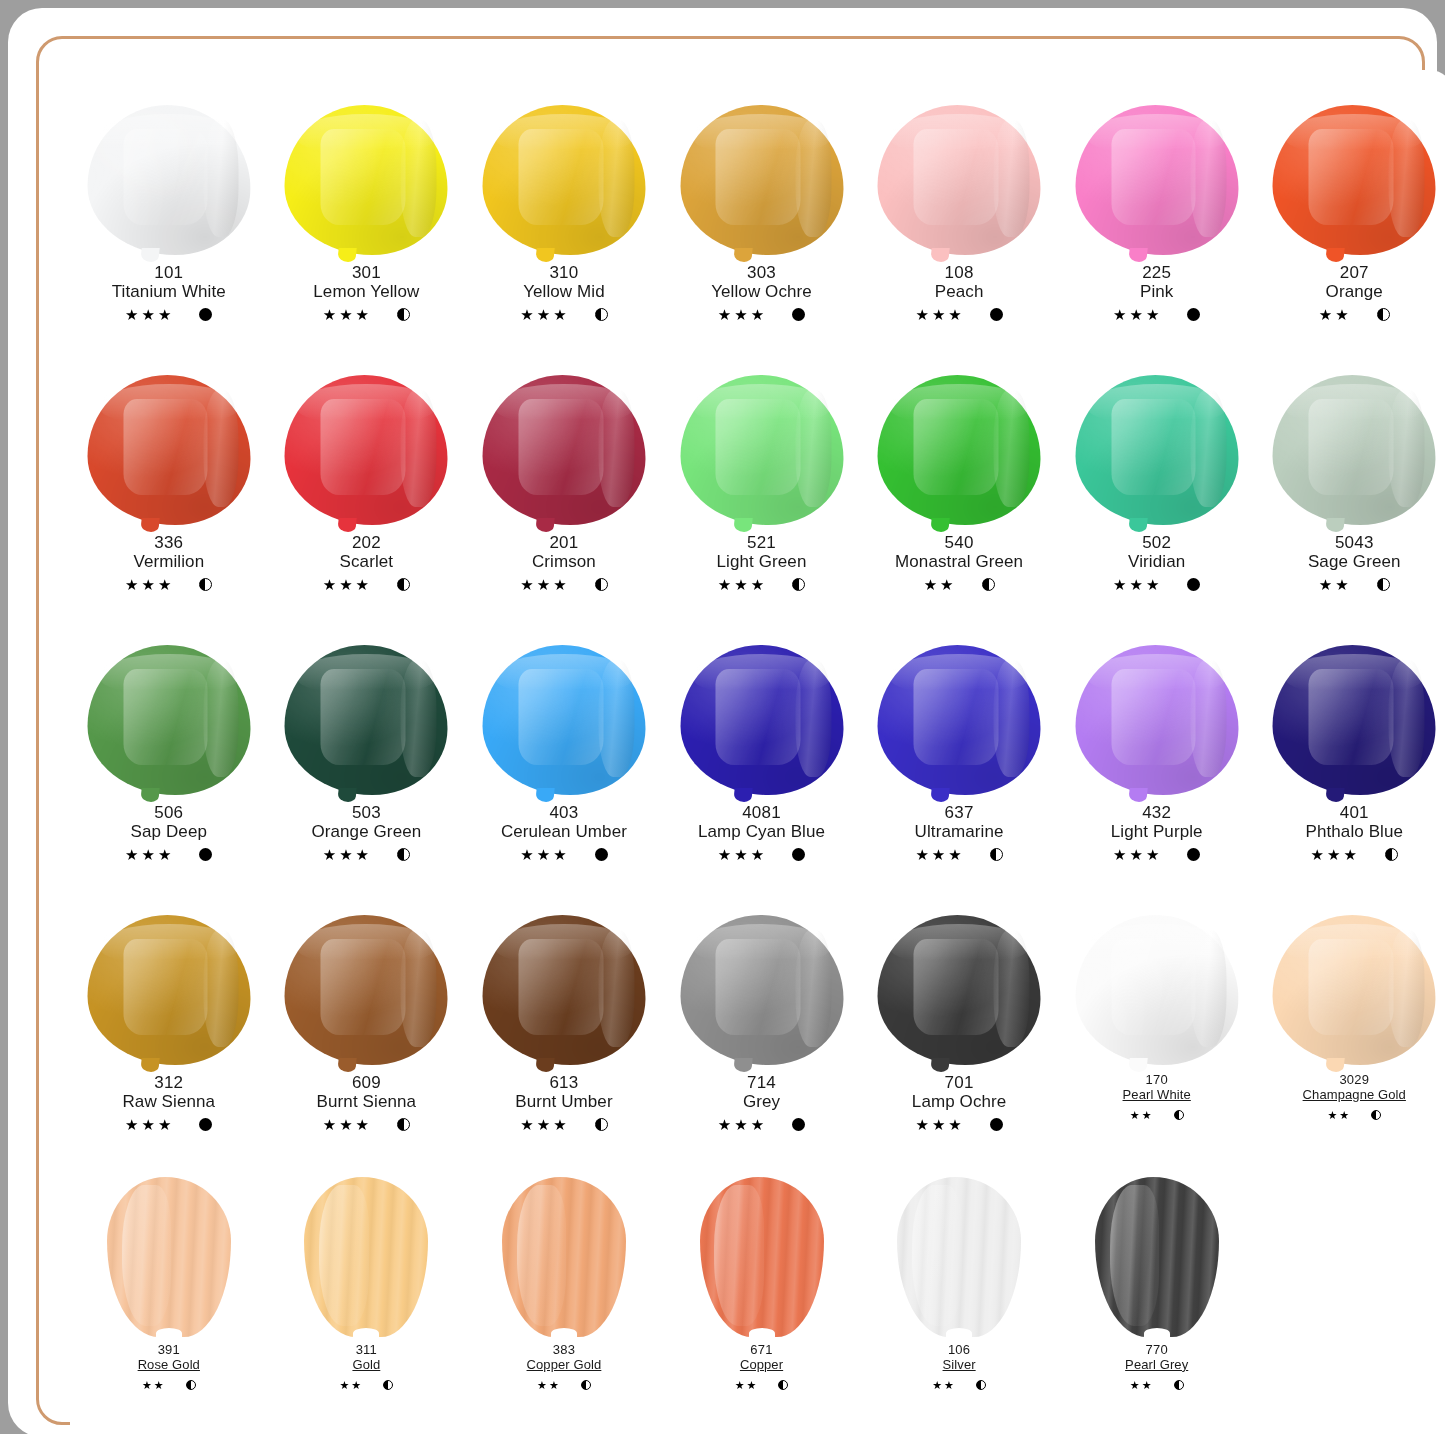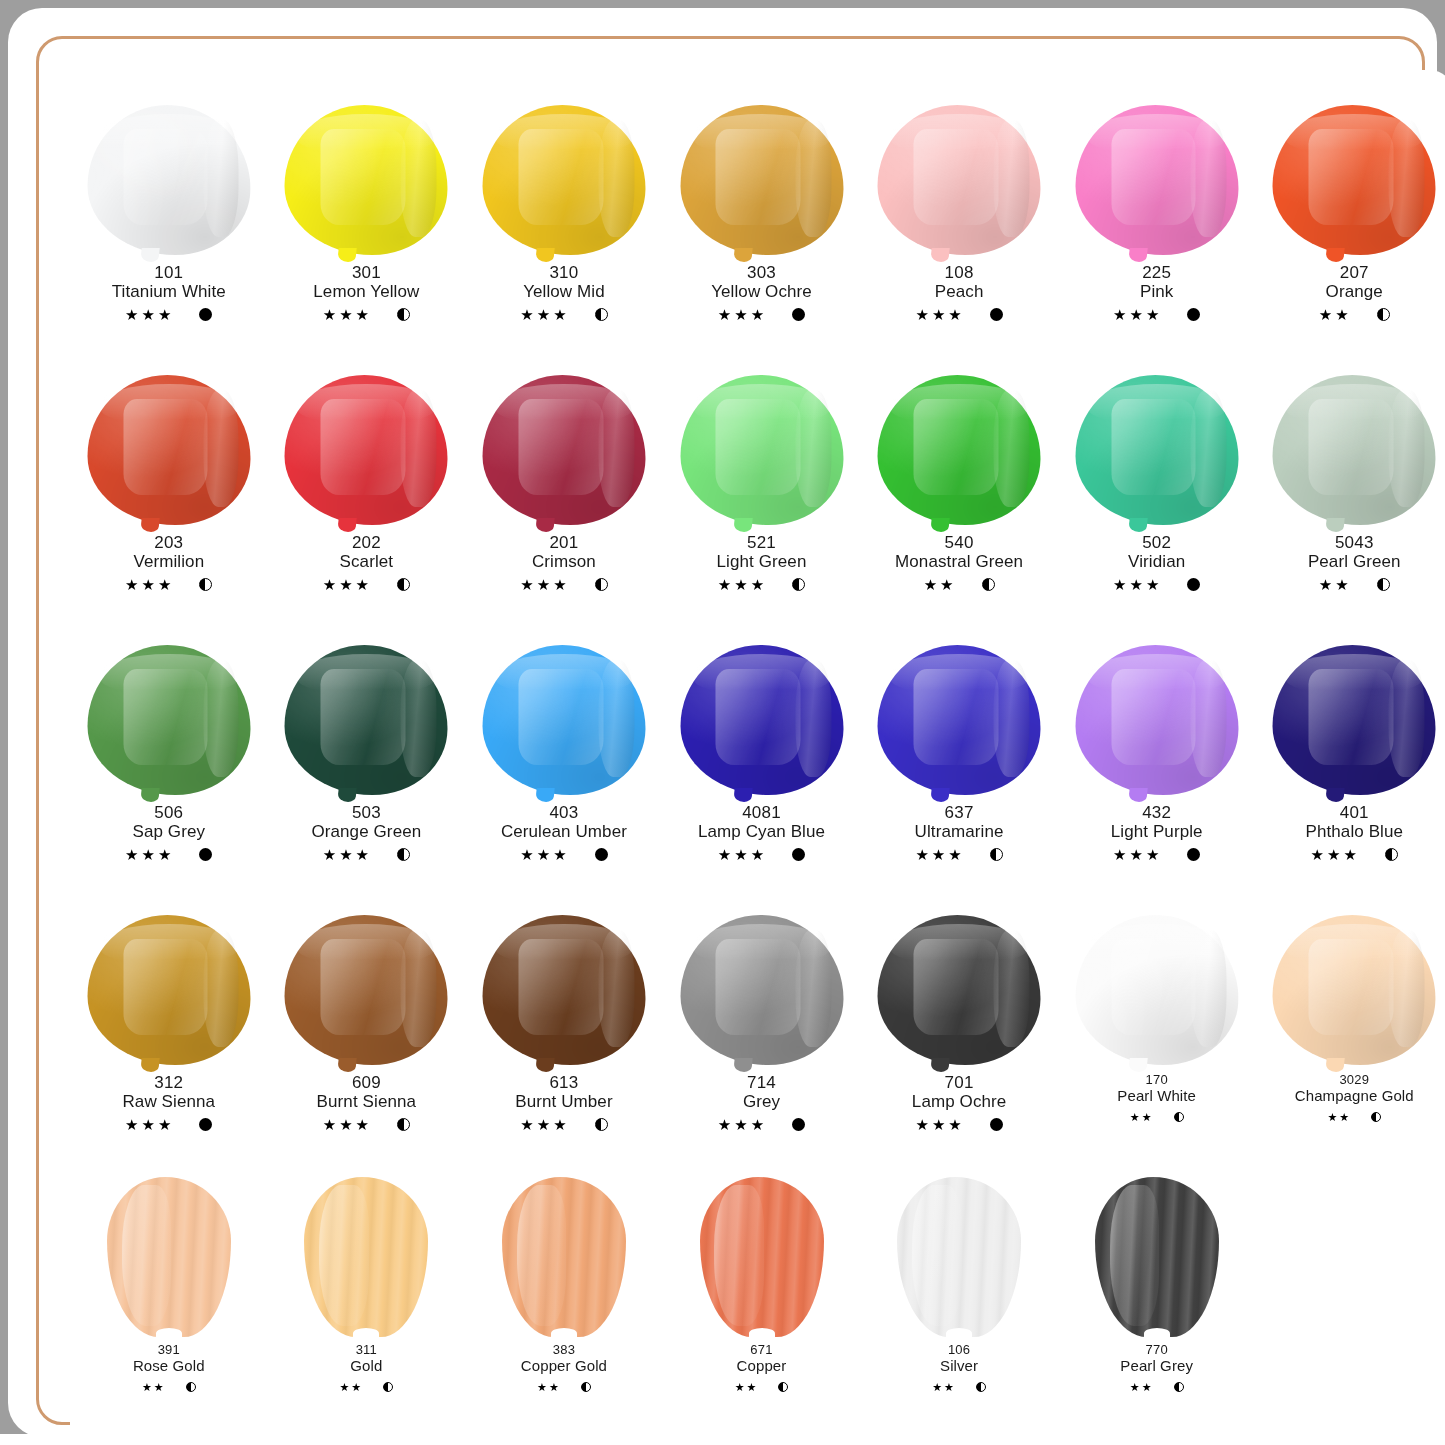--- a/index.html
+++ b/index.html
@@ -206,21 +206,21 @@
     letter-spacing: .2px;
   }
   .pname {
     font-size: 17px;
     letter-spacing: .1px;
     white-space: nowrap;
   }
   .row.metallic .code,
   .cell.small .code { font-size: 13px; }
   .row.metallic .pname,
-  .cell.small .pname { font-size: 15px; }
+  .cell.small .pname { font-size: 13px; text-decoration: underline; }
 
   .marks {
     margin-top: 4px;
     display: flex;
     align-items: center;
     justify-content: center;
     gap: 0px;
     height: 18px;
   }
   .stars {
@@ -437,21 +437,21 @@
                 <div class="swatch-wrap">
                   <div class="blob" style="background: rgb(216, 73, 44);">
                     <div class="shade"></div>
                     <div class="gloss-b"></div>
                     <div class="gloss-a"></div>
                     <div class="gloss-c"></div>
                   </div>
                   <div class="blob-tail" style="background: rgb(216, 73, 44);"></div>
                 </div>
                 <div class="caption">
-                  <div class="code">203</div>
+                  <div class="code">336</div>
                   <div class="pname">Vermilion</div>
                   <div class="marks">
                     <span class="stars">
                       <span>★</span>
                       <span>★</span>
                       <span>★</span>
                     </span>
                     <span class="gapx"></span>
                     <span class="opacity-half"></span>
                   </div>
@@ -581,21 +581,21 @@
                   <div class="blob" style="background: rgb(187, 206, 190);">
                     <div class="shade"></div>
                     <div class="gloss-b"></div>
                     <div class="gloss-a"></div>
                     <div class="gloss-c"></div>
                   </div>
                   <div class="blob-tail" style="background: rgb(187, 206, 190);"></div>
                 </div>
                 <div class="caption">
                   <div class="code">5043</div>
-                  <div class="pname">Pearl Green</div>
+                  <div class="pname">Sage Green</div>
                   <div class="marks">
                     <span class="stars">
                       <span>★</span>
                       <span>★</span>
                     </span>
                     <span class="gapx"></span>
                     <span class="opacity-half"></span>
                   </div>
                 </div>
               </div>
@@ -606,21 +606,21 @@
                   <div class="blob" style="background: rgb(85, 152, 74);">
                     <div class="shade"></div>
                     <div class="gloss-b"></div>
                     <div class="gloss-a"></div>
                     <div class="gloss-c"></div>
                   </div>
                   <div class="blob-tail" style="background: rgb(85, 152, 74);"></div>
                 </div>
                 <div class="caption">
                   <div class="code">506</div>
-                  <div class="pname">Sap Grey</div>
+                  <div class="pname">Sap Deep</div>
                   <div class="marks">
                     <span class="stars">
                       <span>★</span>
                       <span>★</span>
                       <span>★</span>
                     </span>
                     <span class="gapx"></span>
                     <span class="opacity-dot"></span>
                   </div>
                 </div>

